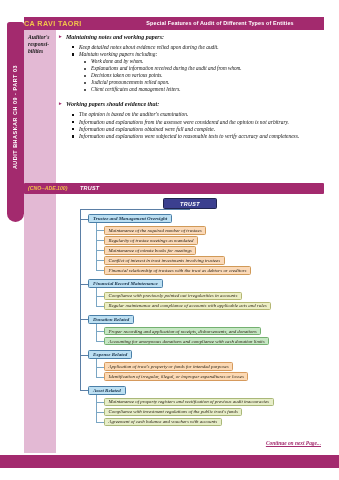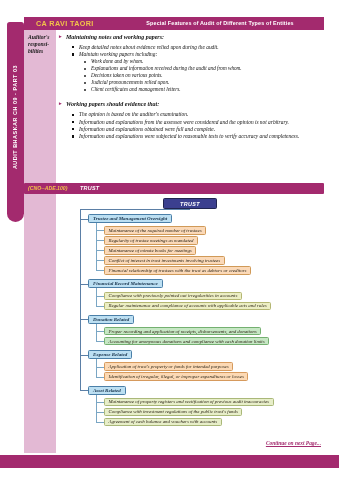--- a/index.html
+++ b/index.html
@@ -39,21 +39,21 @@
     position:absolute; left:24px; top:30px; width:32px; height:423px;
     background:#e3b9d4;
   }
 
   
   #header {
     position:absolute; left:24px; top:17px; width:300px; height:13px;
     background:#a32a6e;
   }
   #brand {
-    position:absolute; left:36px; top:18.5px;
+    position:absolute; left:24px; top:18.5px;
     color:#f2c34a;
     font-family:"Liberation Sans", sans-serif;
     font-weight:bold; font-size:7.2px; letter-spacing:0.4px;
   }
   #header-title {
     position:absolute; left:122px; top:19.5px; width:196px;
     text-align:center;
     color:#ffffff;
     font-family:"Liberation Sans", sans-serif;
     font-weight:bold; font-size:5.4px; letter-spacing:0.15px;

